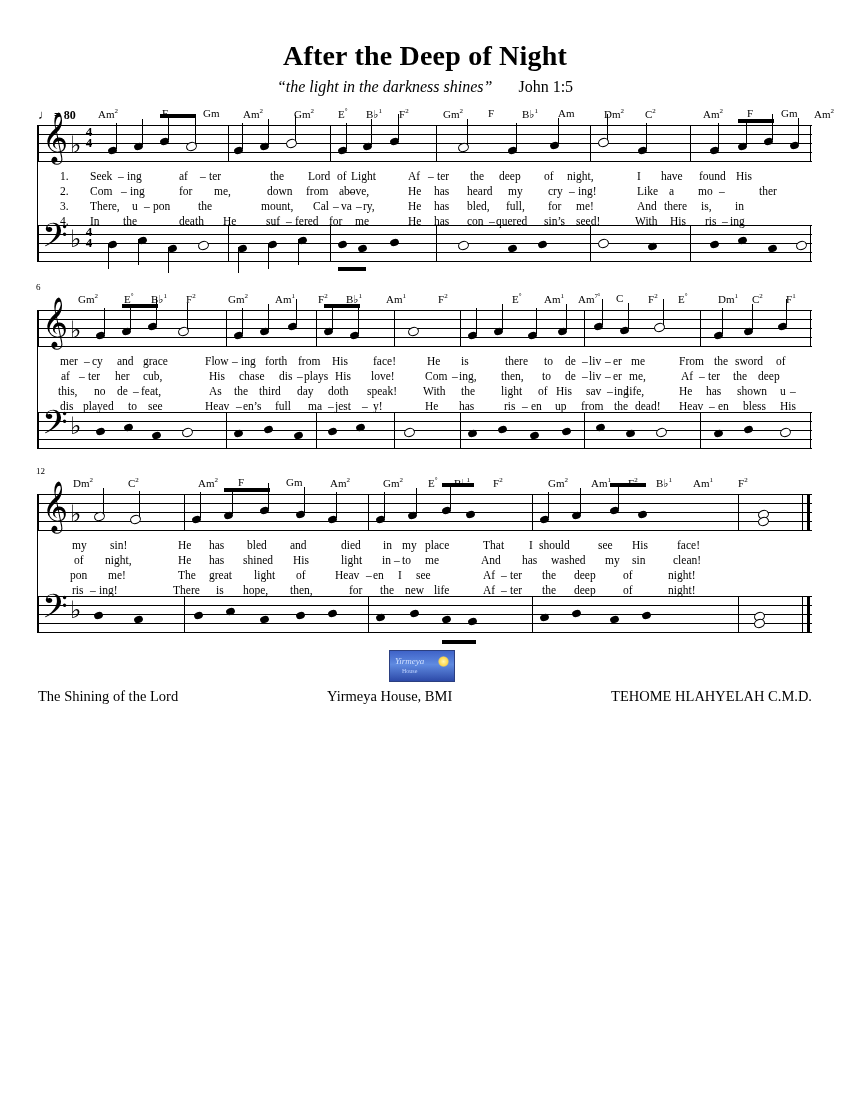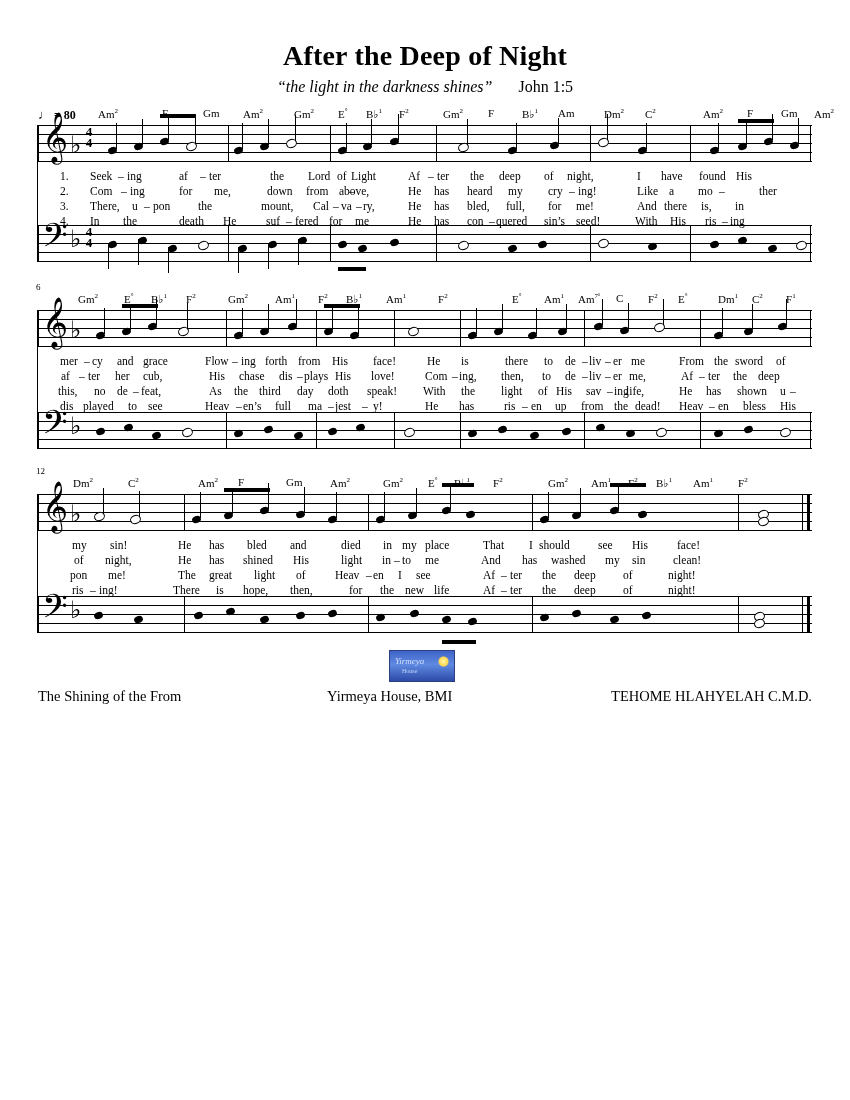--- a/index.html
+++ b/index.html
@@ -819,19 +819,19 @@
   </div>
 
   <div class="logo">
     <div class="shine"></div>
     <div class="logo-text">Yirmeya</div>
     <div class="logo-sub">House</div>
   </div>
 
   <div class="footer">
     <div class="footer-row">
-      <span class="f-left">The Shining of the From</span>
+      <span class="f-left">The Shining of the Lord</span>
       <span class="f-mid">Yirmeya House, BMI</span>
       <span class="f-right">TEHOME HLAHYELAH C.M.D.</span>
     </div>
   </div>
 
 </div>
 
 </body></html>

